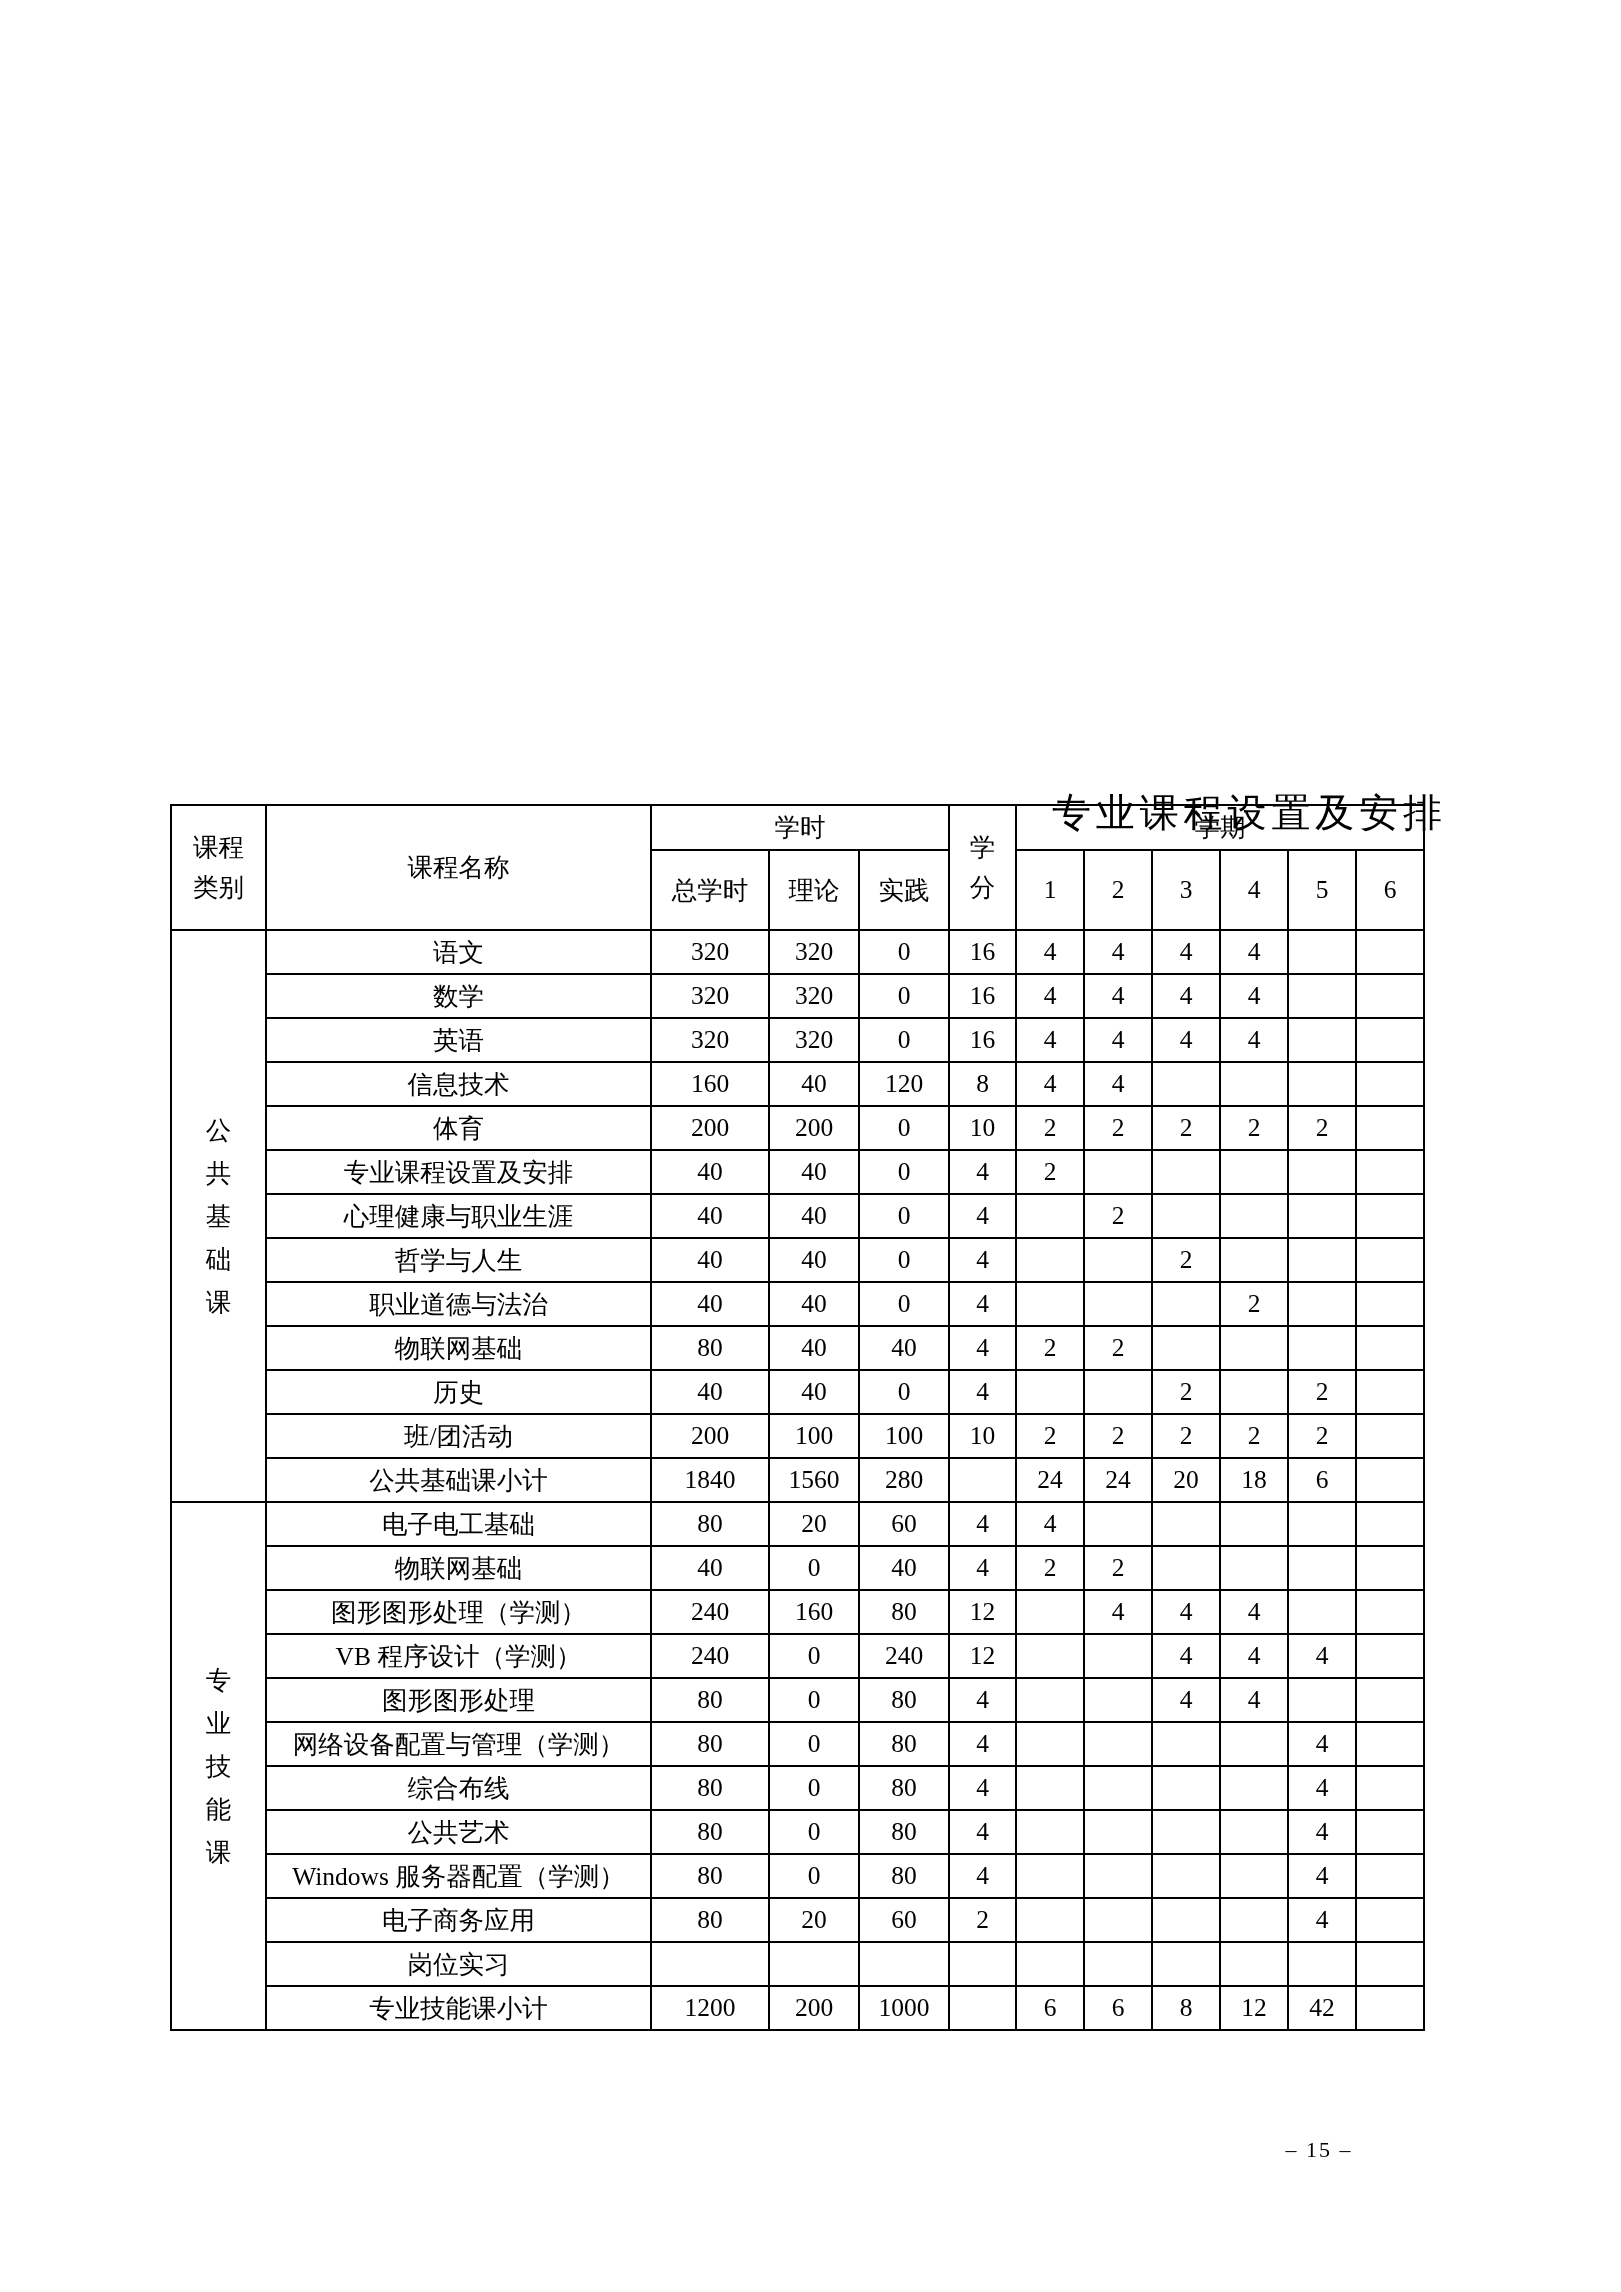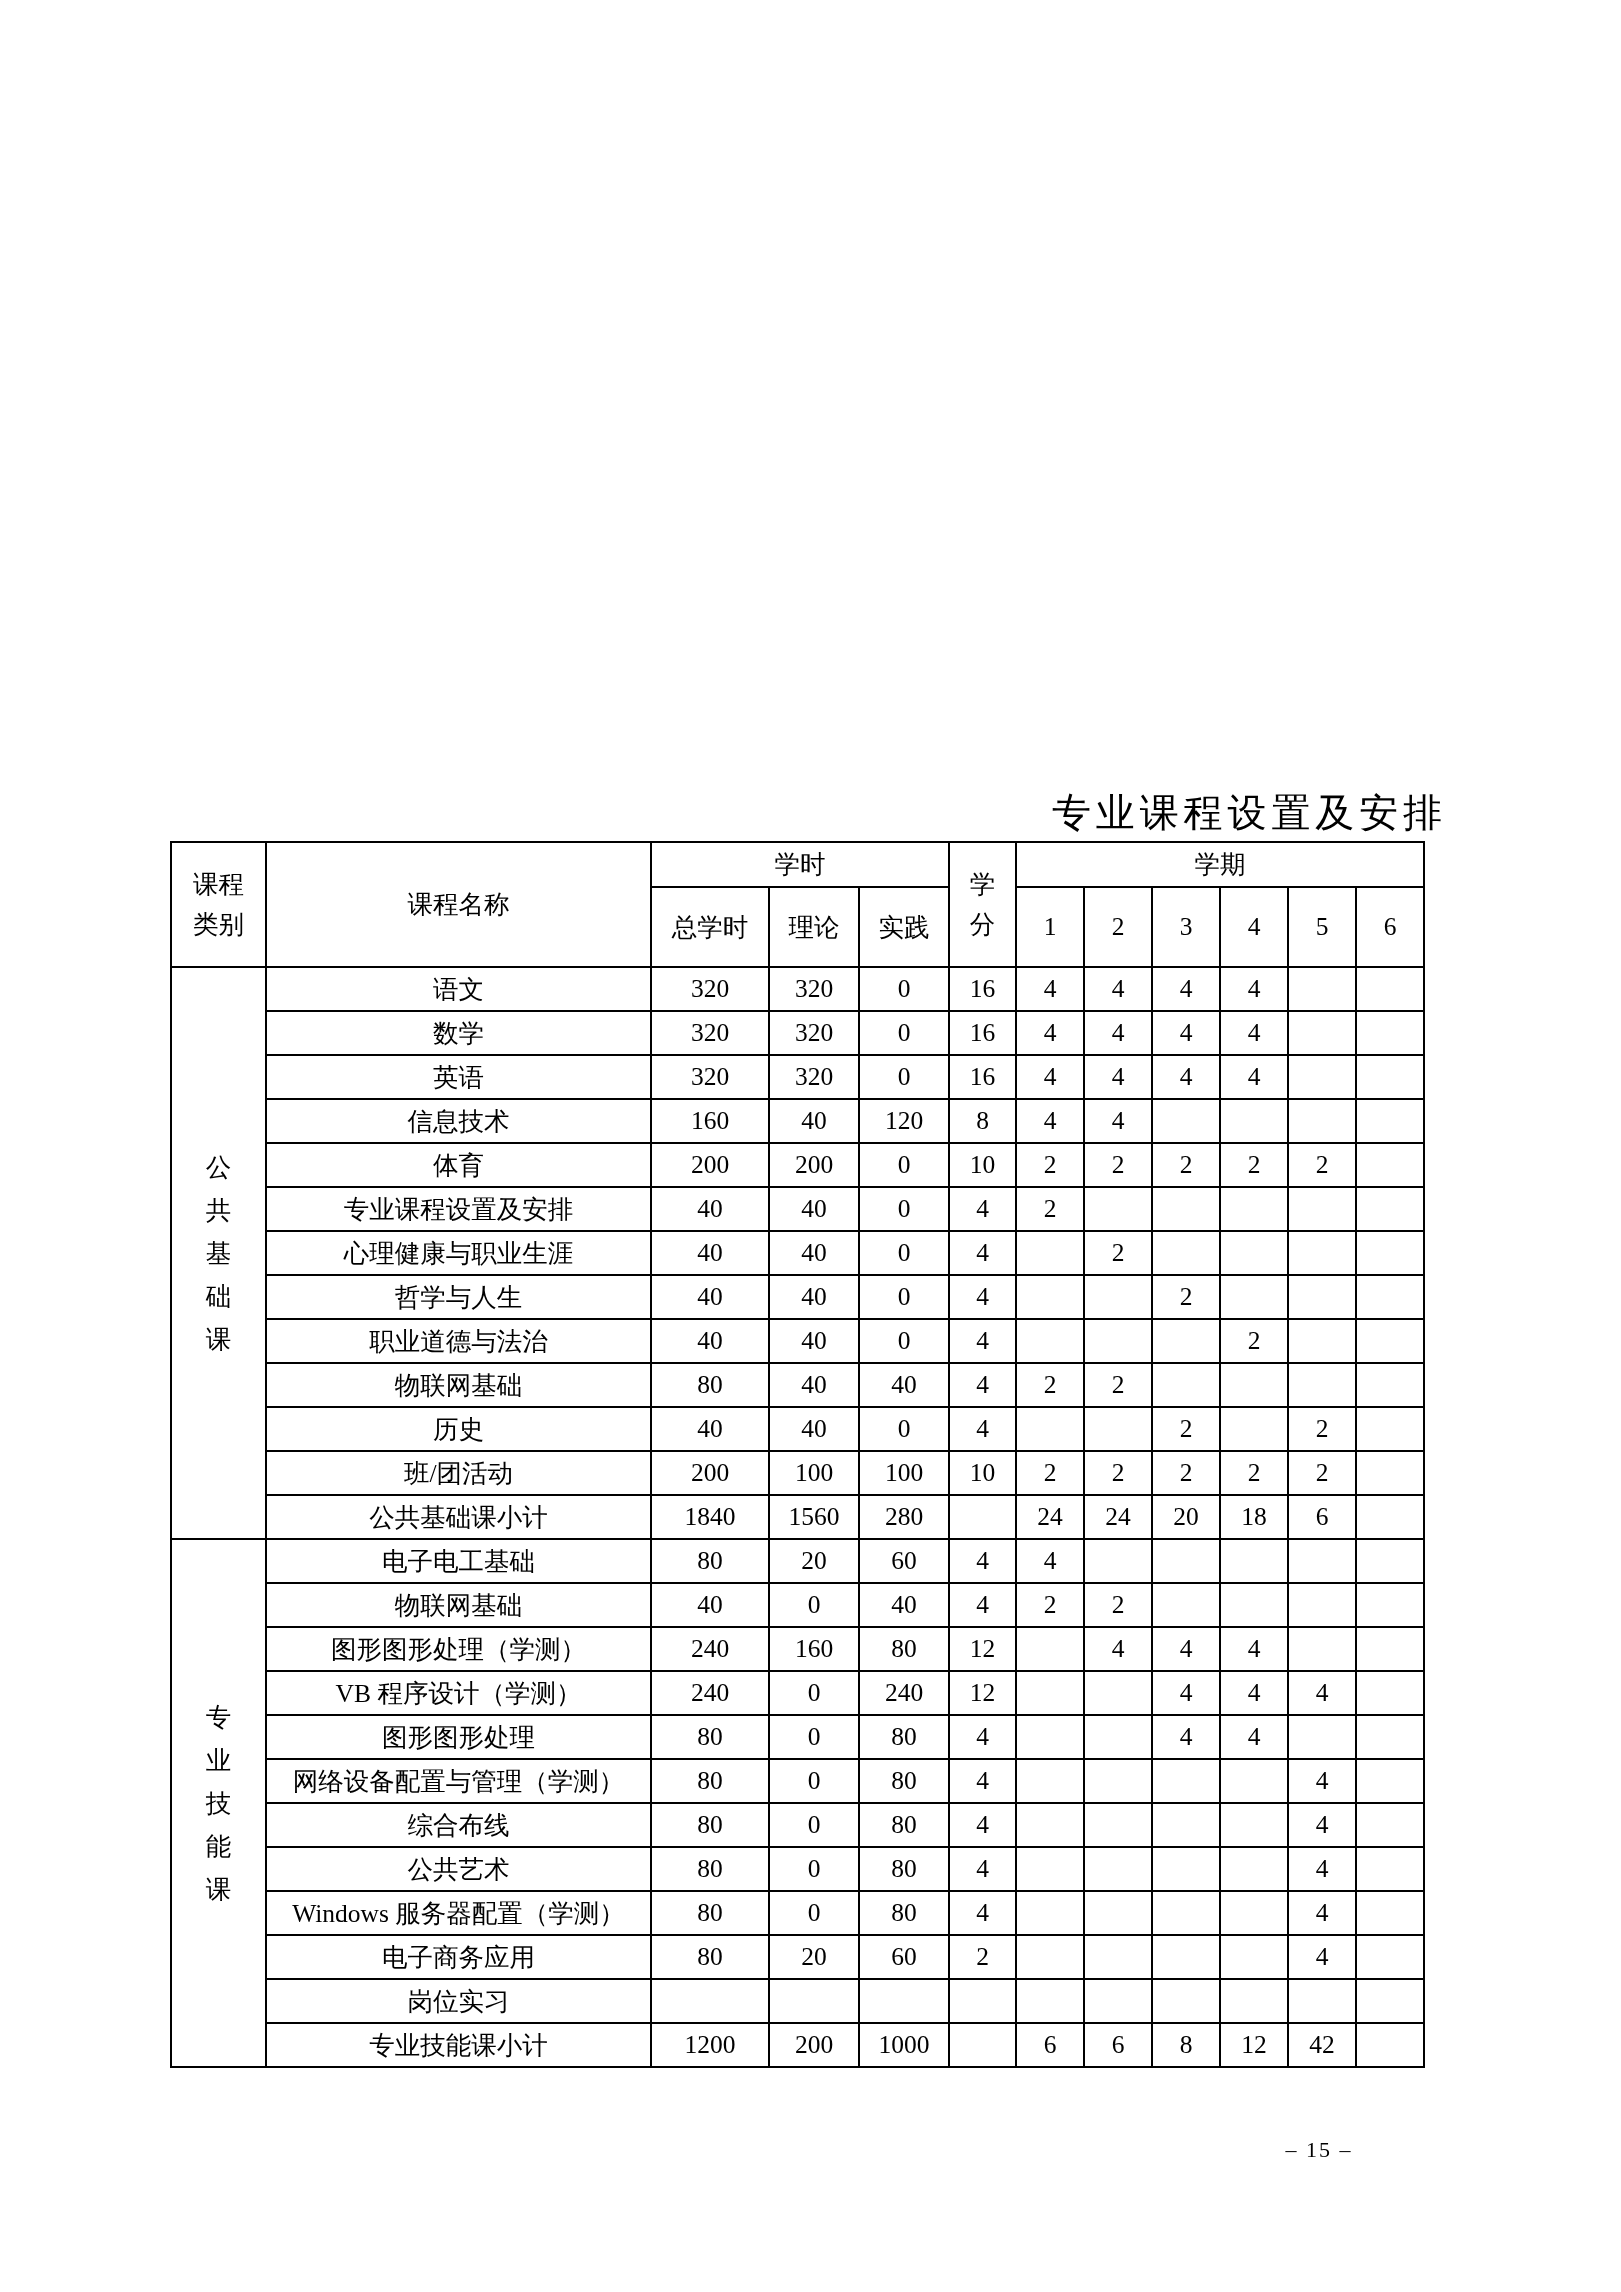--- a/index.html
+++ b/index.html
@@ -19,21 +19,21 @@
     width: 1251px;
     text-align: right;
     font-size: 39px;
     font-weight: 400;
     letter-spacing: 4.9px;
     white-space: nowrap;
   }
   table.curriculum {
     position: absolute;
     left: 170px;
-    top: 841px;
+    top: 804px;
     width: 1251px;
     border-collapse: collapse;
     table-layout: fixed;
   }
   table.curriculum th,
   table.curriculum td {
     border: 2px solid #000000;
     text-align: center;
     vertical-align: middle;
     font-size: 25.5px;

